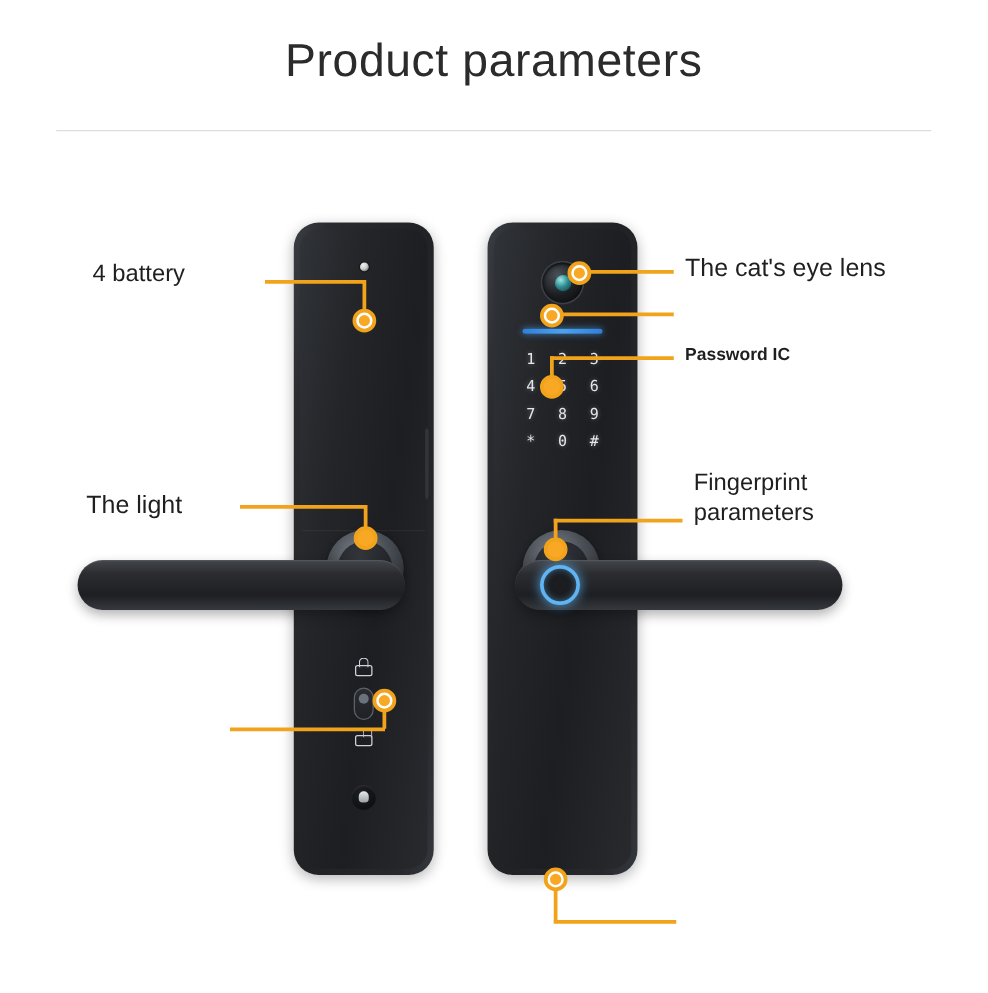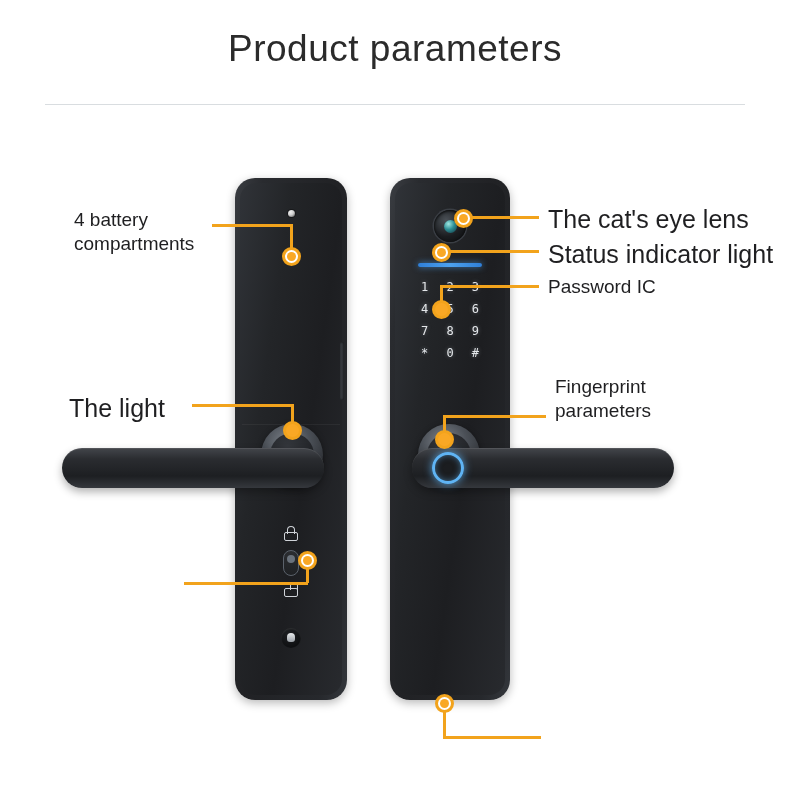--- a/index.html
+++ b/index.html
@@ -336,23 +336,23 @@
   }
 
   
   .label {
     position: absolute;
     color: #1f1f21;
     line-height: 1.28;
     white-space: pre-line;
     z-index: 14;
   }
-  .label.lg { font-size: 25px; }
+  .label.lg { font-size: 20px; }
   .label.md { font-size: 19px; }
-  .label.sm { font-size: 19px; }
+  .label.sm { font-size: 14px; font-weight: bold; }
   .label.right { text-align: left; }
   .label.leftalign { text-align: left; }
 </style>
 </head>
 <body>
 
 <div class="page">
 
   <div class="title">Product parameters</div>
   <div class="divider"></div>
@@ -430,28 +430,27 @@
     <div class="marker filled" style="left:441px; top:309px;"></div>
 
     <div class="lead-v" style="left:443px; top:415px; height:24px;"></div>
     <div class="lead-h" style="left:443px; top:415px; width:103px;"></div>
     <div class="marker filled" style="left:444px; top:439px;"></div>
 
     <div class="lead-v" style="left:443px; top:703px; height:35px;"></div>
     <div class="lead-h" style="left:443px; top:736px; width:98px;"></div>
     <div class="marker" style="left:444px; top:703px;"></div>
 
-    <div class="label md leftalign" style="left:74px; top:208px;"><span>4 battery</span><br><span>compartments</span></div>
+    <div class="label md leftalign" style="left:74px; top:208px;"><span>4 battery</span><br></div>
 
     <div class="label lg leftalign" style="left:69px; top:392px;">The light</div>
 
 
     <div class="label lg right" style="left:548px; top:203px;">The cat's eye lens</div>
 
-    <div class="label lg right" style="left:548px; top:238px;">Status indicator light</div>
 
     <div class="label sm right" style="left:548px; top:275px;">Password IC</div>
 
     <div class="label md right" style="left:555px; top:375px;"><span>Fingerprint</span><br><span>parameters</span></div>
 
 
   </div>
 </div>
 
 </body></html>

